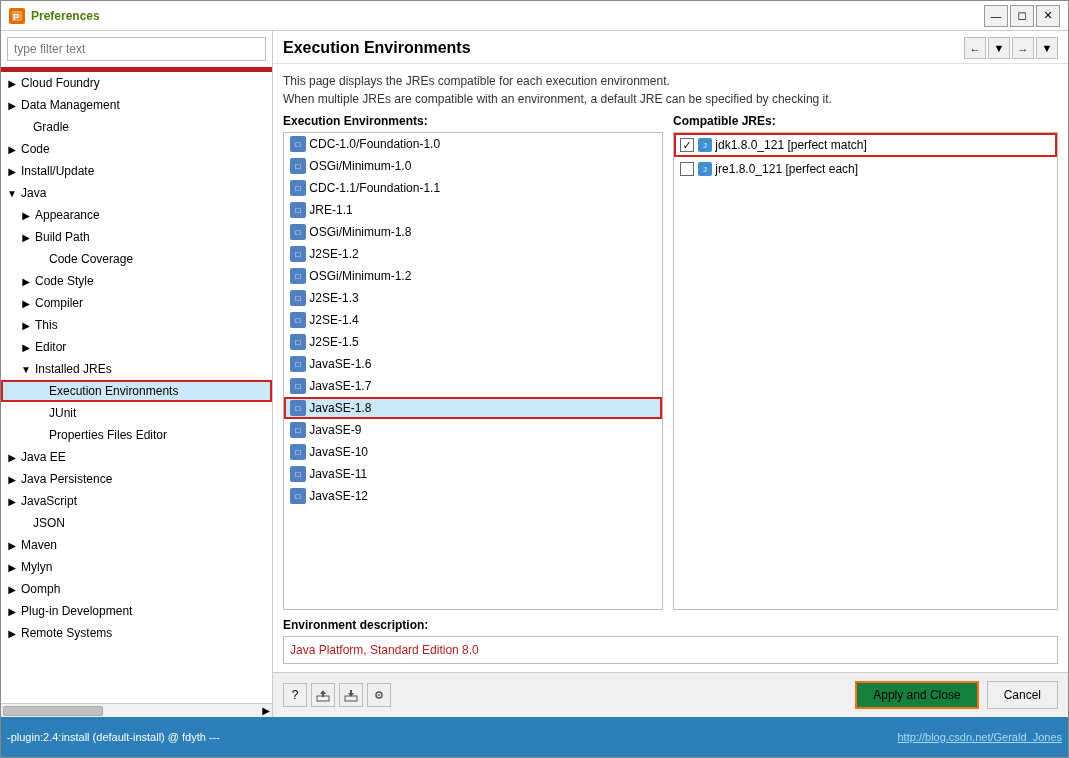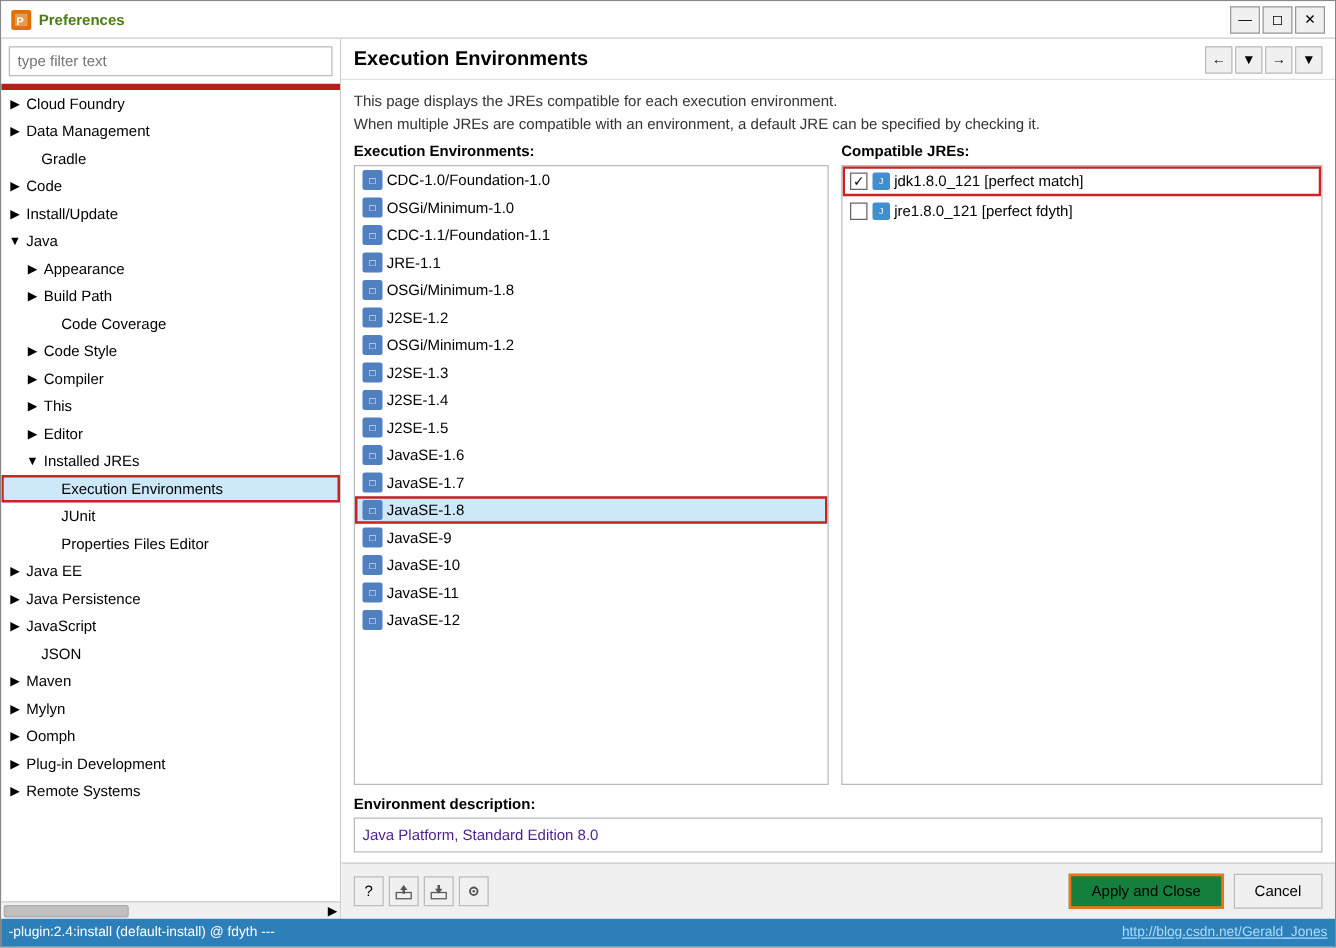--- a/index.html
+++ b/index.html
@@ -253,21 +253,21 @@
       font-weight: bold;
       margin-bottom: 4px;
     }
     .env-desc-input {
       width: 100%;
       height: 28px;
       border: 1px solid #bbb;
       padding: 2px 6px;
       font-size: 12px;
       background: #fff;
-      color: #4c1d95;
+      color: #b91c1c;
     }
 
     
     .bottom-bar {
       display: flex;
       align-items: center;
       padding: 8px 10px;
       border-top: 1px solid #ccc;
       background: #f0f0f0;
       justify-content: space-between;
@@ -298,21 +298,21 @@
       cursor: pointer;
       font-size: 12px;
     }
     .dialog-btn.primary {
       border: 2px solid #f97316;
       background: #15803d;
     }
 
     
     .status-bar {
-      height: 22px;
+      height: 40px;
       background: #2c7fb8;
       display: flex;
       align-items: center;
       padding: 0 6px;
       flex-shrink: 0;
       font-size: 11px;
       color: #fff;
     }
     .status-link {
       margin-left: auto;
@@ -568,21 +568,21 @@
           <div class="section-label">Compatible JREs:</div>
           <div class="jre-list">
             <div class="jre-item" style="outline:2px solid #cc2222; outline-offset:-2px;">
               <div class="jre-checkbox checked">✓</div>
               <div class="env-icon-img" style="background:#4090d0; width:14px;height:14px;font-size:7px;">J</div>&nbsp;
               <span>jdk1.8.0_121 [perfect match]</span>
             </div>
             <div class="jre-item">
               <div class="jre-checkbox"></div>
               <div class="env-icon-img" style="background:#4090d0; width:14px;height:14px;font-size:7px;">J</div>&nbsp;
-              <span>jre1.8.0_121 [perfect fdyth]</span>
+              <span>jre1.8.0_121 [perfect each]</span>
             </div>
           </div>
         </div>
       </div>
 
       <div class="env-description">
         <div class="env-desc-label">Environment description:</div>
         <input class="env-desc-input" type="text" value="Java Platform, Standard Edition 8.0" style="">
       </div>
 

